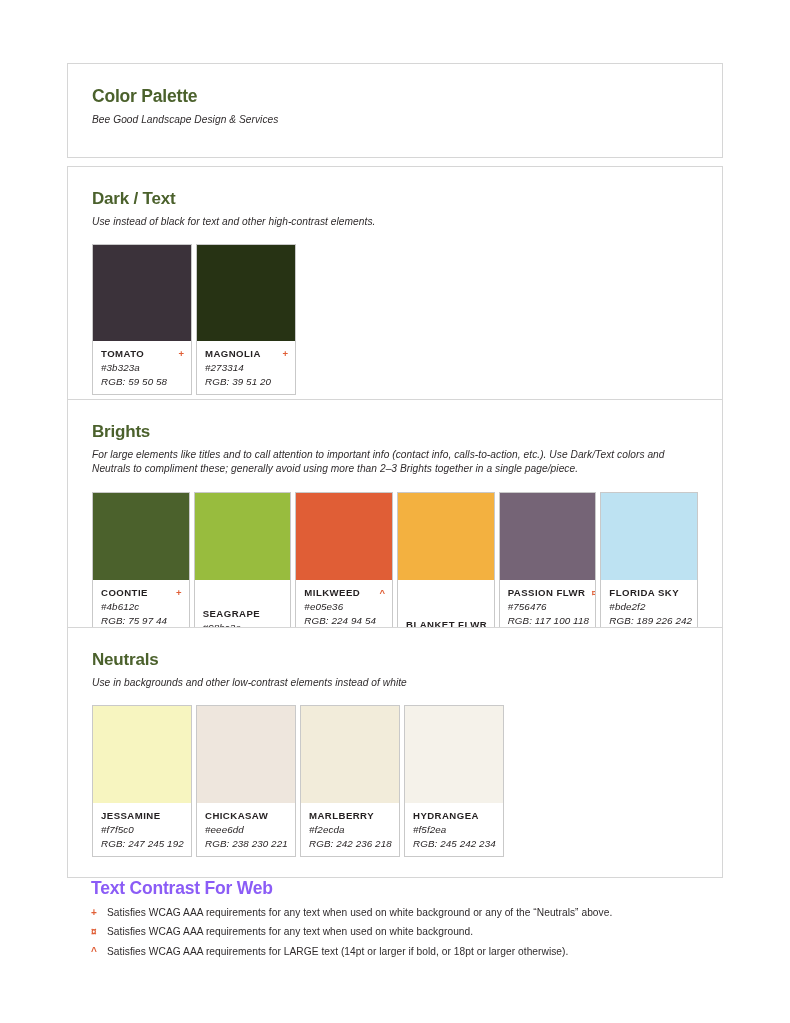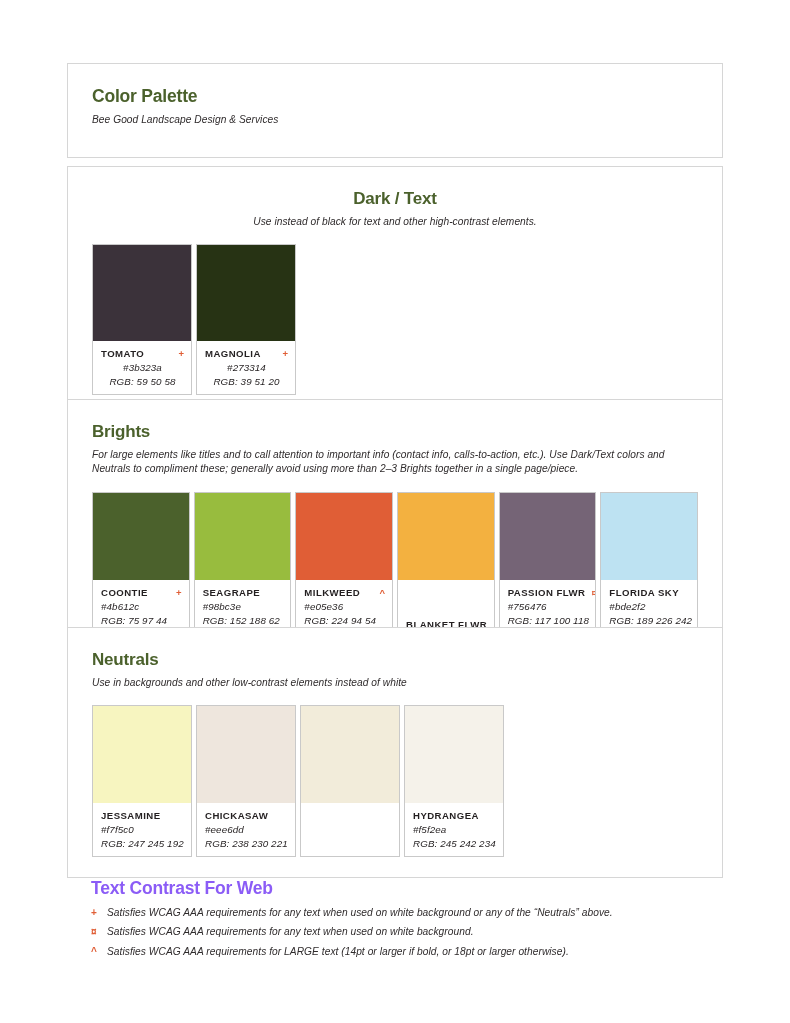--- a/index.html
+++ b/index.html
@@ -142,40 +142,39 @@
   .legend-sym {
     color: #e05e36;
     font-weight: bold;
     font-size: 10px;
     width: 9px;
     flex: 0 0 9px;
     line-height: 1;
   }
 
   .legend-text {
-    font-style: italic;
     font-size: 10.2px;
     color: #2f2b2c;
     line-height: 1.3;
     letter-spacing: 0.05px;
   }
 </style>
 </head>
 <body>
 
 <div class="page">
 
   <div class="panel" id="panel-header" style="top:63px;">
     <div class="panel-inner" style="padding-bottom:30px;">
       <div class="section-title title-lg">Color Palette</div>
       <div class="section-desc">Bee Good Landscape Design &amp; Services</div>
     </div>
   </div>
 
-  <div class="panel" id="panel-dark-text" style="top:166px;text-align:center;">
+  <div class="panel" id="panel-dark-text" style="top:166px;">
     <div class="panel-inner">
       <div class="section-title title-md">Dark / Text</div>
       <div class="section-desc">Use instead of black for text and other high-contrast elements.</div>
       <div class="swatch-row gap-wide" id="row-dark-text">
           <div class="swatch-card" style="width: 100px;">
             <div class="swatch-chip" style="height: 96px; background: rgb(59, 50, 58);"></div>
             <div class="swatch-meta">
               <div class="swatch-nameline">
                 <span class="swatch-name">TOMATO</span>
                 <span class="swatch-flag">+</span>
@@ -208,21 +207,21 @@
             <div class="swatch-chip" style="height: 87px; background: rgb(75, 97, 44);"></div>
             <div class="swatch-meta">
               <div class="swatch-nameline">
                 <span class="swatch-name">COONTIE</span>
                 <span class="swatch-flag">+</span>
               </div>
               <div class="swatch-hex">#4b612c</div>
               <div class="swatch-rgb">RGB: 75 97 44</div>
             </div>
           </div>
-          <div class="swatch-card" style="width: 104px;">
+          <div class="swatch-card" style="width: 104px; gap: 21px;">
             <div class="swatch-chip" style="height: 87px; background: rgb(152, 188, 62);"></div>
             <div class="swatch-meta">
               <div class="swatch-nameline">
                 <span class="swatch-name">SEAGRAPE</span>
                 <span class="swatch-flag"></span>
               </div>
               <div class="swatch-hex">#98bc3e</div>
               <div class="swatch-rgb">RGB: 152 188 62</div>
             </div>
           </div>
@@ -296,20 +295,28 @@
               <div class="swatch-nameline">
                 <span class="swatch-name">CHICKASAW</span>
                 <span class="swatch-flag"></span>
               </div>
               <div class="swatch-hex">#eee6dd</div>
               <div class="swatch-rgb">RGB: 238 230 221</div>
             </div>
           </div>
           <div class="swatch-card" style="width: 100px;">
             <div class="swatch-chip" style="height: 97px; background: rgb(242, 236, 218);"></div>
+            <div class="swatch-meta">
+              <div class="swatch-nameline">
+                <span class="swatch-name">MARLBERRY</span>
+                <span class="swatch-flag"></span>
+              </div>
+              <div class="swatch-hex">#f2ecda</div>
+              <div class="swatch-rgb">RGB: 242 236 218</div>
+            </div>
           </div>
           <div class="swatch-card" style="width: 100px;">
             <div class="swatch-chip" style="height: 97px; background: rgb(245, 242, 234);"></div>
             <div class="swatch-meta">
               <div class="swatch-nameline">
                 <span class="swatch-name">HYDRANGEA</span>
                 <span class="swatch-flag"></span>
               </div>
               <div class="swatch-hex">#f5f2ea</div>
               <div class="swatch-rgb">RGB: 245 242 234</div>

